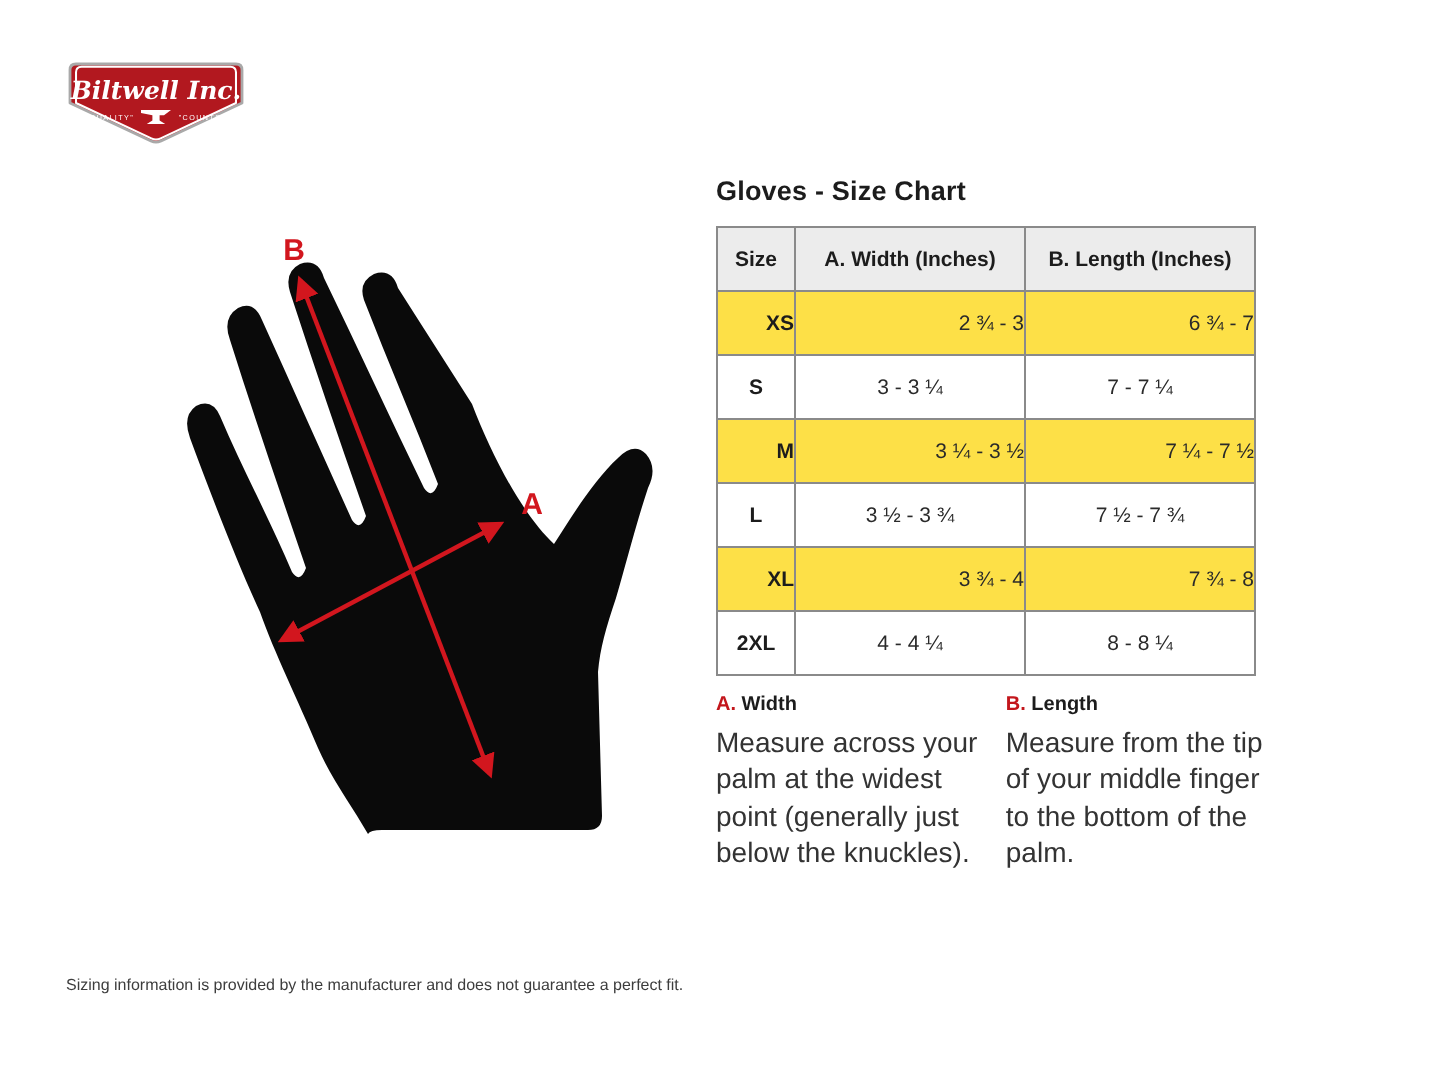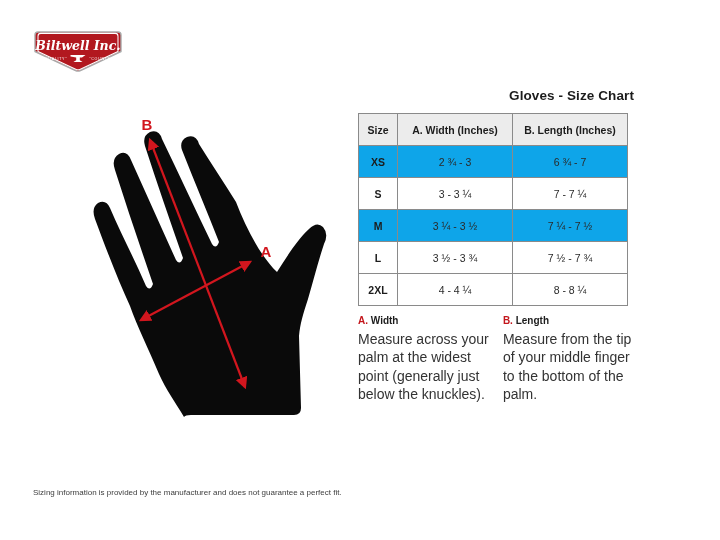--- a/index.html
+++ b/index.html
@@ -8,28 +8,28 @@
 
   
   .logo{position:absolute;left:33px;top:30px;width:90px;height:43px;}
 
   
   .hand{position:absolute;left:80px;top:100px;width:260px;height:330px;}
 
   
   .right-col{position:absolute;left:358px;top:88px;width:276px;}
   .section-title{font-size:13.5px;line-height:16px;font-weight:bold;color:#1c1c1c;margin:0;
-                 letter-spacing:.1px;text-align:right;}
+                 letter-spacing:.1px;}
   table.size-table{border-collapse:collapse;margin-top:9px;width:269px;table-layout:fixed;}
   .size-table th,.size-table td{border:1px solid #8a8a8a;text-align:center;vertical-align:middle;
                  height:31px;padding:0;}
   .size-table th{background:#ececec;font-size:10.5px;font-weight:bold;color:#1c1c1c;}
   .size-table td{font-size:10.5px;color:#2a2a2a;background:#ffffff;}
   .size-table td.size-cell{font-weight:bold;color:#1c1c1c;}
-  .size-table tr.striped td{background:#0ea5e9;}
+  .size-table tr.striped td{background:#fde047;text-align:right;}
   .col-size{width:39px;} .col-width{width:115px;} .col-length{width:115px;}
 
   .measure-heading{font-size:13.5px;line-height:16px;font-weight:bold;color:#1c1c1c;
                    margin:31px 0 0 0;letter-spacing:.1px;}
   .measure-cols{display:flex;margin-top:9px;}
   .measure-item{width:142px;margin-right:8px;}
   .measure-item:last-child{width:136px;margin-right:0;}
   .measure-label{font-size:10px;font-weight:bold;color:#1c1c1c;margin-bottom:4px;}
   .measure-label .red-prefix{color:#c3161c;}
   .measure-item p{font-size:14px;line-height:1.32;margin:0;color:#333;}
@@ -127,20 +127,25 @@
         <tr class="striped">
           <td class="size-cell">M</td>
           <td>3 ¼ - 3 ½</td>
           <td>7 ¼ - 7 ½</td>
         </tr>
         <tr>
           <td class="size-cell">L</td>
           <td>3 ½ - 3 ¾</td>
           <td>7 ½ - 7 ¾</td>
         </tr>
+        <tr class="striped">
+          <td class="size-cell">XL</td>
+          <td>3 ¾ - 4</td>
+          <td>7 ¾ - 8</td>
+        </tr>
         <tr>
           <td class="size-cell">2XL</td>
           <td>4 - 4 ¼</td>
           <td>8 - 8 ¼</td>
         </tr>
       </tbody>
     </table>
 
 
     <div class="measure-cols">

